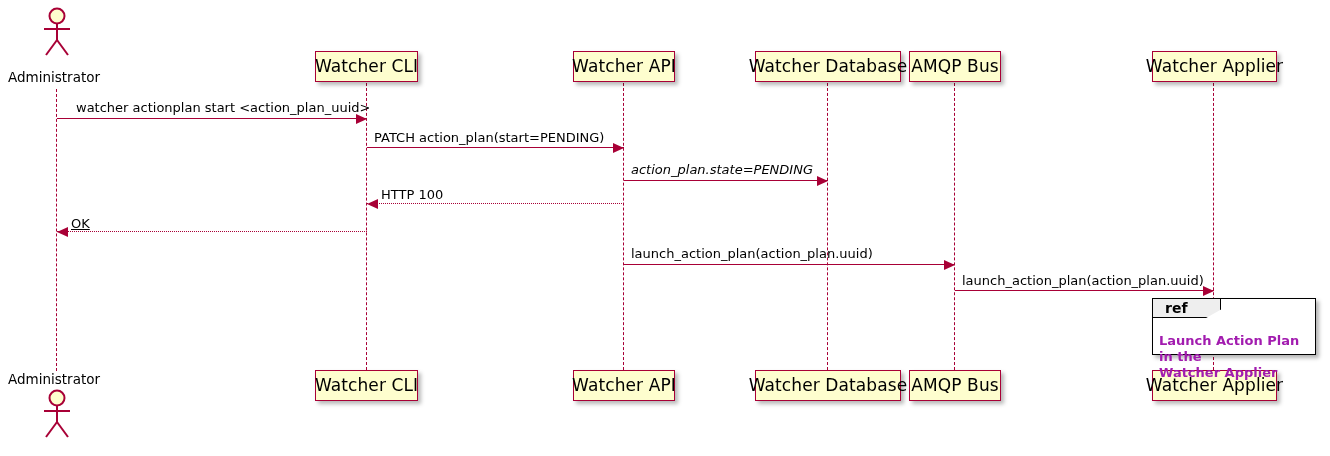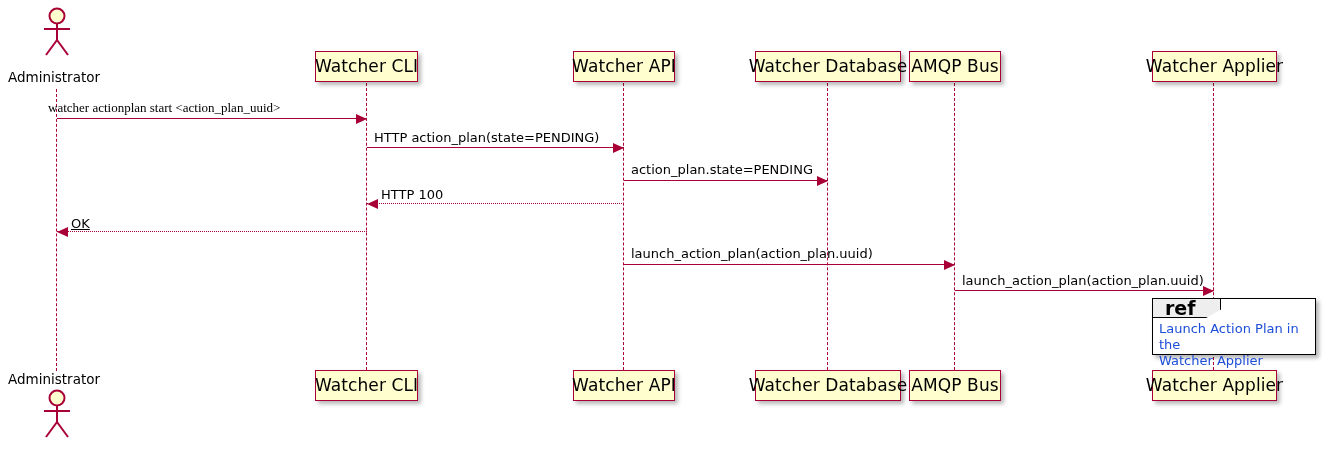--- a/index.html
+++ b/index.html
@@ -99,36 +99,37 @@
   }
   .ref-tab {
     position: absolute;
     left: 0;
     top: 0;
     box-sizing: border-box;
     background: #EEEEEE;
     border-right: 1.6px solid #000000;
     border-bottom: 1.6px solid #000000;
     font-weight: bold;
-    font-size: 19px;
+    font-size: 14px;
     color: #000000;
     padding-left: 12px;
     line-height: 18px;
     height: 19px;
     width: 68px;
     clip-path: polygon(0 0, 100% 0, 100% 55%, 78% 100%, 0 100%);
   }
   .ref-body {
     position: absolute;
     left: 6px;
-    top: 22px;
+    top: 34px;
     font-size: 13px;
-    color: #1d4ed8;
+    color: #a21caf;
     line-height: 16px;
     white-space: pre-line;
+    font-weight: bold;
   }
 </style>
 </head>
 <body>
 
 <div id="diagram">
     <div class="lifeline" style="left: 56.25px; top: 89px; height: 282px;"></div>
     <div class="lifeline" style="left: 366.25px; top: 83px; height: 287px;"></div>
     <div class="lifeline" style="left: 623.25px; top: 83px; height: 287px;"></div>
     <div class="lifeline" style="left: 827.25px; top: 83px; height: 287px;"></div>
@@ -159,27 +160,27 @@
     <div class="participant" style="left: 573px; top: 51px; width: 102px; height: 31px;">Watcher API</div>
     <div class="participant" style="left: 573px; top: 370px; width: 102px; height: 31px;">Watcher API</div>
     <div class="participant" style="left: 755px; top: 51px; width: 146px; height: 31px;">Watcher Database</div>
     <div class="participant" style="left: 755px; top: 370px; width: 146px; height: 31px;">Watcher Database</div>
     <div class="participant" style="left: 909px; top: 51px; width: 92px; height: 31px;">AMQP Bus</div>
     <div class="participant" style="left: 909px; top: 370px; width: 92px; height: 31px;">AMQP Bus</div>
     <div class="participant" style="left: 1152px; top: 51px; width: 125px; height: 31px;">Watcher Applier</div>
     <div class="participant" style="left: 1152px; top: 370px; width: 125px; height: 31px;">Watcher Applier</div>
     <div class="msg-line" style="left: 57px; top: 118px; width: 310px;"></div>
     <div class="arrowhead right" style="left: 356px; top: 113.5px;"></div>
-    <div class="msg-label" style="left: 48px; top: 101px; font-family: Liberation Serif, serif;">watcher actionplan start &lt;action_plan_uuid&gt;</div>
+    <div class="msg-label" style="left: 76px; top: 101px;">watcher actionplan start &lt;action_plan_uuid&gt;</div>
     <div class="msg-line" style="left: 367px; top: 147px; width: 257px;"></div>
     <div class="arrowhead right" style="left: 613px; top: 142.5px;"></div>
-    <div class="msg-label" style="left: 374px; top: 131px;">HTTP action_plan(state=PENDING)</div>
+    <div class="msg-label" style="left: 374px; top: 131px;">PATCH action_plan(start=PENDING)</div>
     <div class="msg-line" style="left: 624px; top: 180px; width: 204px;"></div>
     <div class="arrowhead right" style="left: 817px; top: 175.5px;"></div>
-    <div class="msg-label" style="left: 631px; top: 163px;">action_plan.state=PENDING</div>
+    <div class="msg-label" style="left: 631px; top: 163px; font-style: italic;">action_plan.state=PENDING</div>
     <div class="msg-line dotted" style="left: 367px; top: 203px; width: 257px;"></div>
     <div class="arrowhead left" style="left: 367px; top: 198.5px;"></div>
     <div class="msg-label" style="left: 381px; top: 188px;">HTTP 100</div>
     <div class="msg-line dotted" style="left: 57px; top: 231px; width: 310px;"></div>
     <div class="arrowhead left" style="left: 57px; top: 226.5px;"></div>
     <div class="msg-label" style="left: 71px; top: 217px; text-decoration: underline;">OK</div>
     <div class="msg-line" style="left: 624px; top: 264px; width: 331px;"></div>
     <div class="arrowhead right" style="left: 944px; top: 259.5px;"></div>
     <div class="msg-label" style="left: 631px; top: 247px;">launch_action_plan(action_plan.uuid)</div>
     <div class="msg-line" style="left: 955px; top: 290px; width: 259px;"></div>

